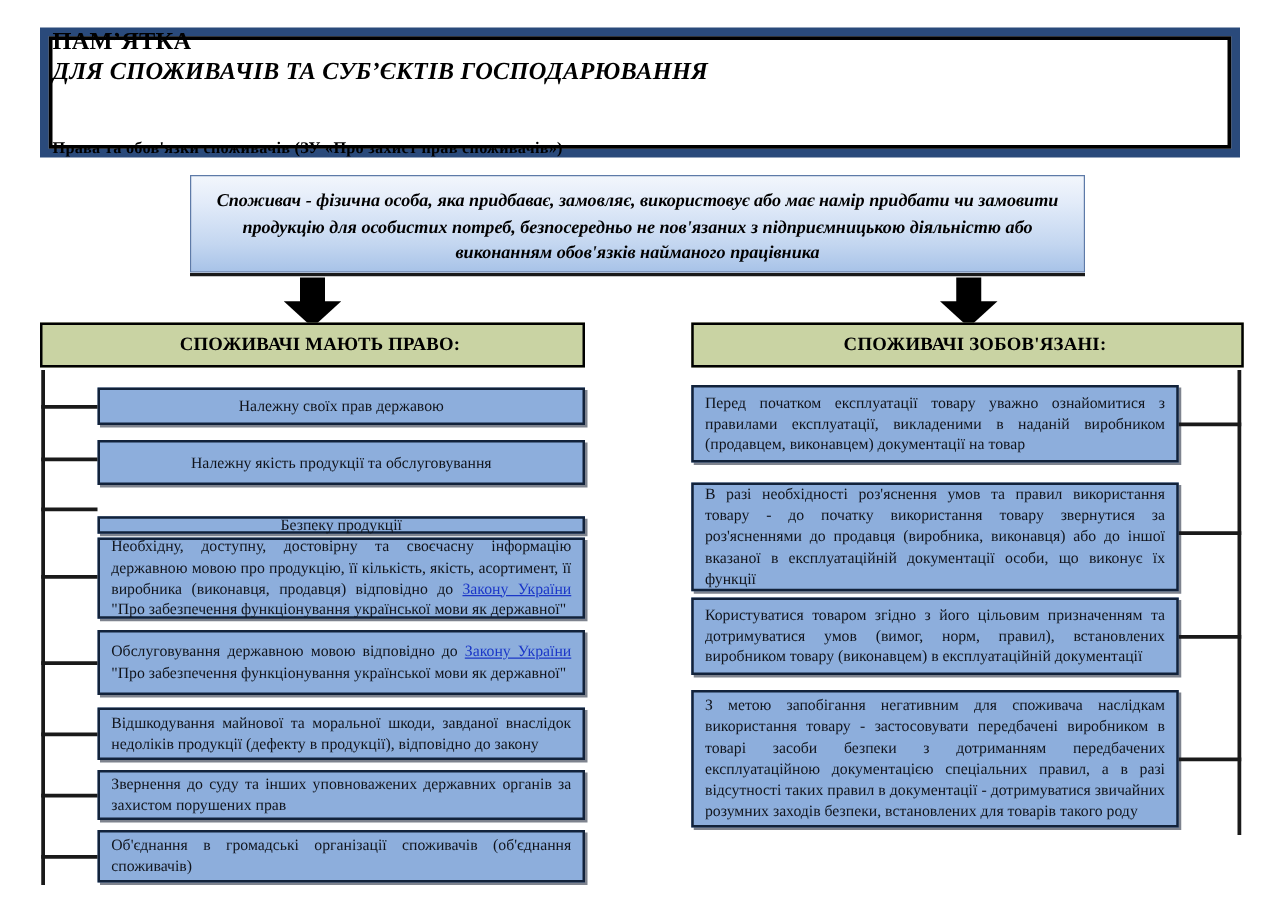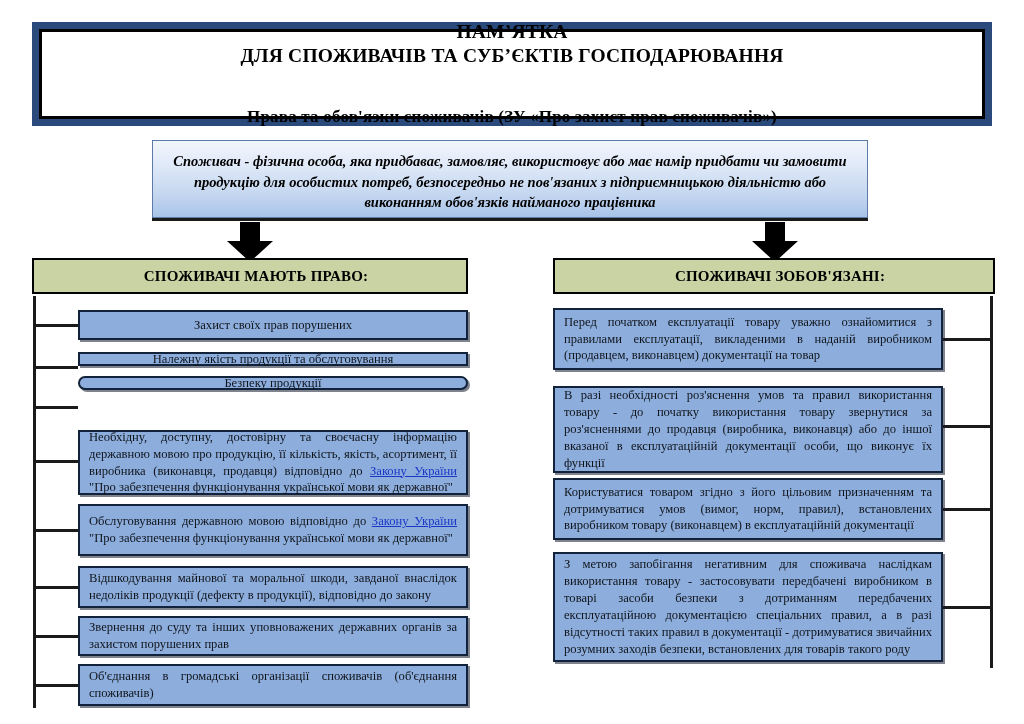--- a/index.html
+++ b/index.html
@@ -35,33 +35,33 @@
     box-sizing: border-box;
   }
   .title-inner {
     width: 100%;
     height: 100%;
     box-sizing: border-box;
     background: #ffffff;
     border: 3px solid #000000;
     display: flex;
     flex-direction: column;
-    align-items: center;
+    align-items: flex-start;
     justify-content: center;
     gap: 1px;
   }
   .title-line {
     font-weight: bold;
     text-align: center;
     line-height: 1.16;
     letter-spacing: 0.2px;
   }
   .title-line.l1 { font-size: 19.5px; }
-  .title-line.l2 { font-size: 19.5px; }
-  .title-line.l3 { font-size: 17px; margin-top: 39px; }
+  .title-line.l2 { font-size: 19.5px; font-style: italic; }
+  .title-line.l3 { font-size: 13px; margin-top: 39px; }
 
   
   .definition {
     position: absolute;
     left: 152px;
     top: 140px;
     width: 716px;
     height: 78px;
     box-sizing: border-box;
     border: 1px solid #5d7aa8;
@@ -210,26 +210,26 @@
   </div>
   <div class="col-header right">
     <span class="col-header-text">СПОЖИВАЧІ ЗОБОВ'ЯЗАНІ:</span>
   </div>
 
   <div class="spine left"></div>
   <div class="spine right"></div>
 
   <div class="col-left" id="col-left">
       <div class="item center" style="top: 310px; height: 30px;">
-        <div class="item-text">Захист своїх прав порушених</div>
-      </div>
-      <div class="item center" style="top: 352px; height: 14px;">
+        <div class="item-text">Належну своїх прав державою</div>
+      </div>
+      <div class="item center" style="top: 352px; height: 36px;">
         <div class="item-text">Належну якість продукції та обслуговування</div>
       </div>
-      <div class="item center" style="top: 376px; height: 14px; border-radius: 12px;">
+      <div class="item center" style="top: 413px; height: 14px;">
         <div class="item-text">Безпеку продукції</div>
       </div>
       <div class="item just" style="top: 430px; height: 65px;">
         <div class="item-text">Необхідну, доступну, достовірну та своєчасну інформацію державною мовою про продукцію, її кількість, якість, асортимент, її виробника (виконавця, продавця) відповідно до <span class="lnk">Закону України</span> "Про забезпечення функціонування української мови як державної"</div>
       </div>
       <div class="item just" style="top: 504px; height: 52px;">
         <div class="item-text">Обслуговування державною мовою відповідно до <span class="lnk">Закону України</span> "Про забезпечення функціонування української мови як державної"</div>
       </div>
       <div class="item just" style="top: 566px; height: 42px;">
         <div class="item-text">Відшкодування майнової та моральної шкоди, завданої внаслідок недоліків продукції (дефекту в продукції), відповідно до закону</div>

